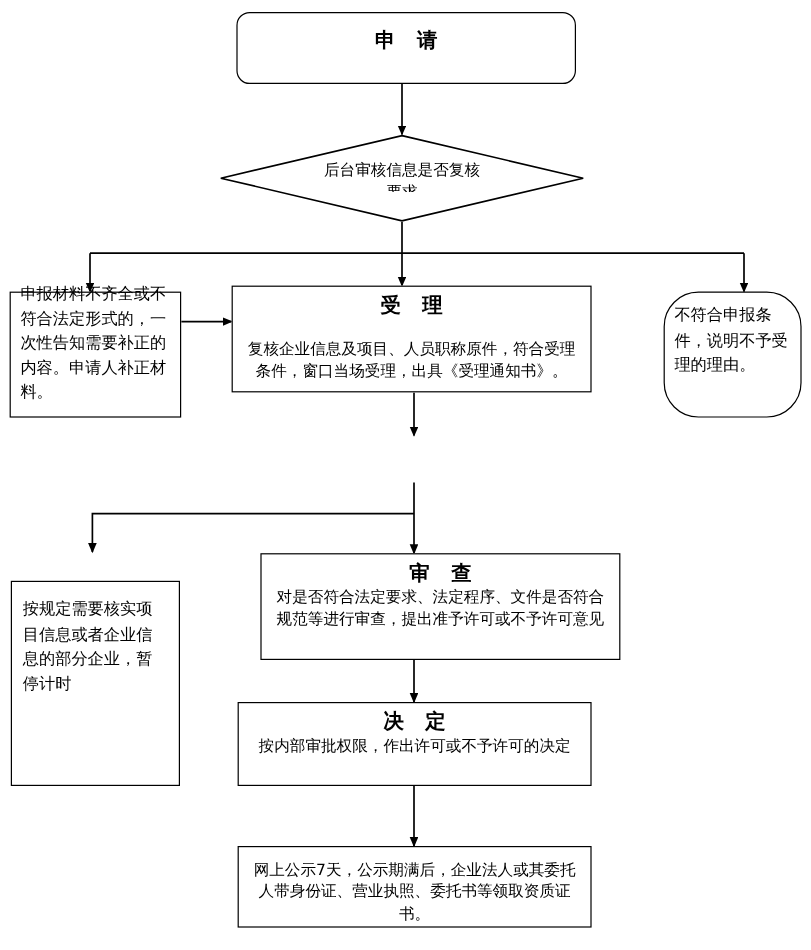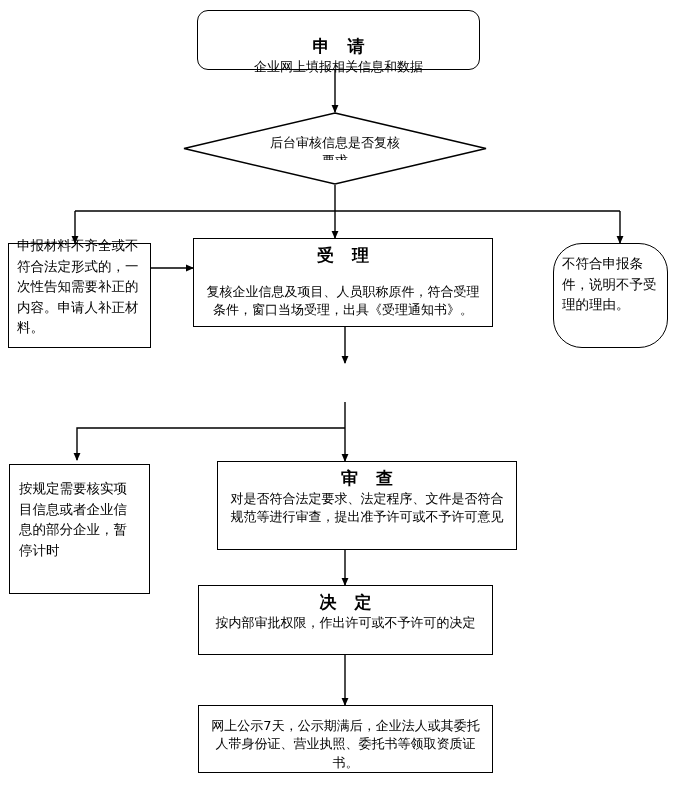--- a/index.html
+++ b/index.html
@@ -124,23 +124,22 @@
 
     <line x1="345" y1="402" x2="345" y2="461" stroke="#000000" stroke-width="1.4" marker-end="url(#arrowhead)"></line>
 
     <polyline points="345,428 77,428 77,460" fill="none" stroke="#000000" stroke-width="1.4" marker-end="url(#arrowhead)"></polyline>
 
     <line x1="345" y1="550" x2="345" y2="585" stroke="#000000" stroke-width="1.4" marker-end="url(#arrowhead)"></line>
 
     <line x1="345" y1="655" x2="345" y2="705" stroke="#000000" stroke-width="1.4" marker-end="url(#arrowhead)"></line>
   </svg>
 
-  <div class="node rounded center" style="left:197px; top:10px; width:283px; height:60px; padding-top:24px;">
+  <div class="node rounded center" style="left:197px; top:10px; width:283px; height:60px; padding-top:12px;">
     <div class="title">申 请</div>
-    <div class="body">企业网上填报相关信息和数据</div>
   </div>
 
   <div class="diamond-wrap" style="left:183px; top:112px; width:304px; height:73px;">
     <svg width="304" height="73" viewBox="0 0 304 73" xmlns="http://www.w3.org/2000/svg">
       <polygon points="152,1 303,36.5 152,72 1,36.5" fill="#ffffff" stroke="#000000" stroke-width="1.4"></polygon>
     </svg>
     <div class="diamond-label">
       <span>后台审核信息是否复核</span>
       <span class="clip">要求</span>
     </div>
@@ -153,21 +152,21 @@
   <div class="node center" style="left:193px; top:238px; width:300px; height:89px; padding-top:5px;gap:16px;">
     <div class="title">受 理</div>
     <div class="body">复核企业信息及项目、人员职称原件，符合受理条件，窗口当场受理，出具《受理通知书》。</div>
   </div>
 
   <div class="node leftbox" style="left:553px; top:243px; width:115px; height:105px; padding:9px 8px;border-radius:29px;">
     <div class="body">不符合申报条件，说明不予受理的理由。</div>
   </div>
 
 
-  <div class="node leftbox" style="left:9px; top:464px; width:141px; height:130px; padding:13px 9px;">
+  <div class="node leftbox" style="left:9px; top:484px; width:141px; height:171px; padding:13px 9px;">
     <div class="body">按规定需要核实项目信息或者企业信息的部分企业，暂停计时</div>
   </div>
 
   <div class="node center" style="left:193px; top:461px; width:300px; height:89px; padding-top:5px;margin-left:24px;">
     <div class="title">审 查</div>
     <div class="body">对是否符合法定要求、法定程序、文件是否符合规范等进行审查，提出准予许可或不予许可意见</div>
   </div>
 
   <div class="node center" style="left:198px; top:585px; width:295px; height:70px; padding-top:5px;">
     <div class="title">决 定</div>

